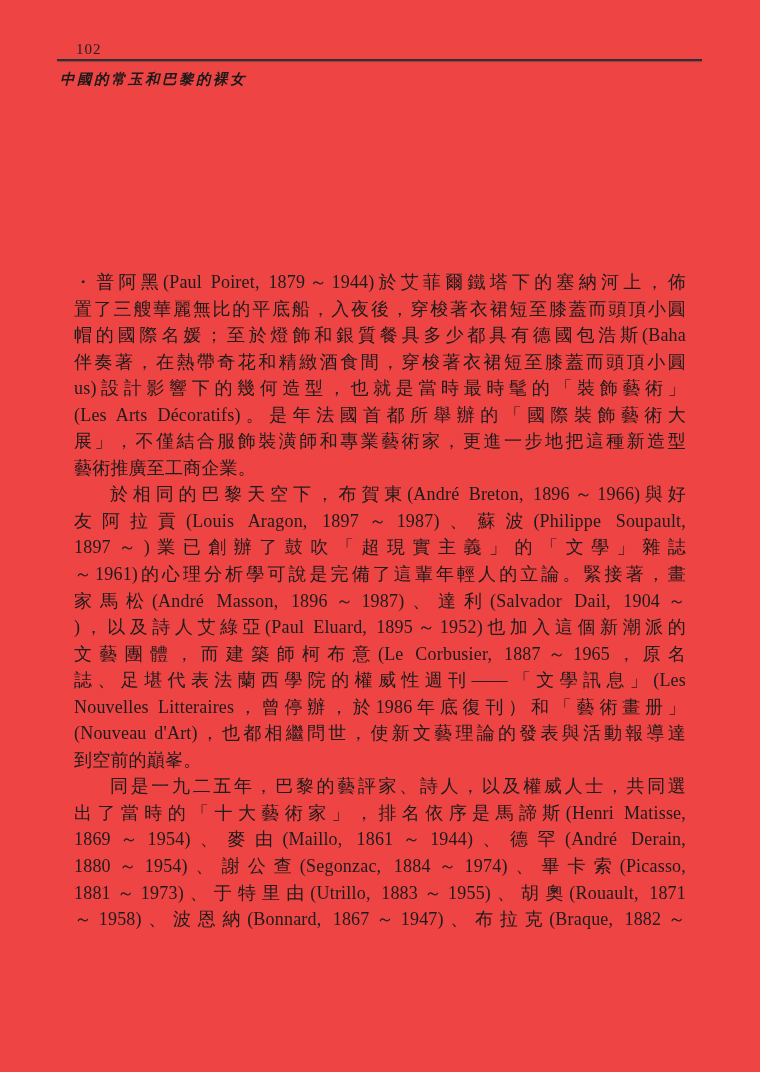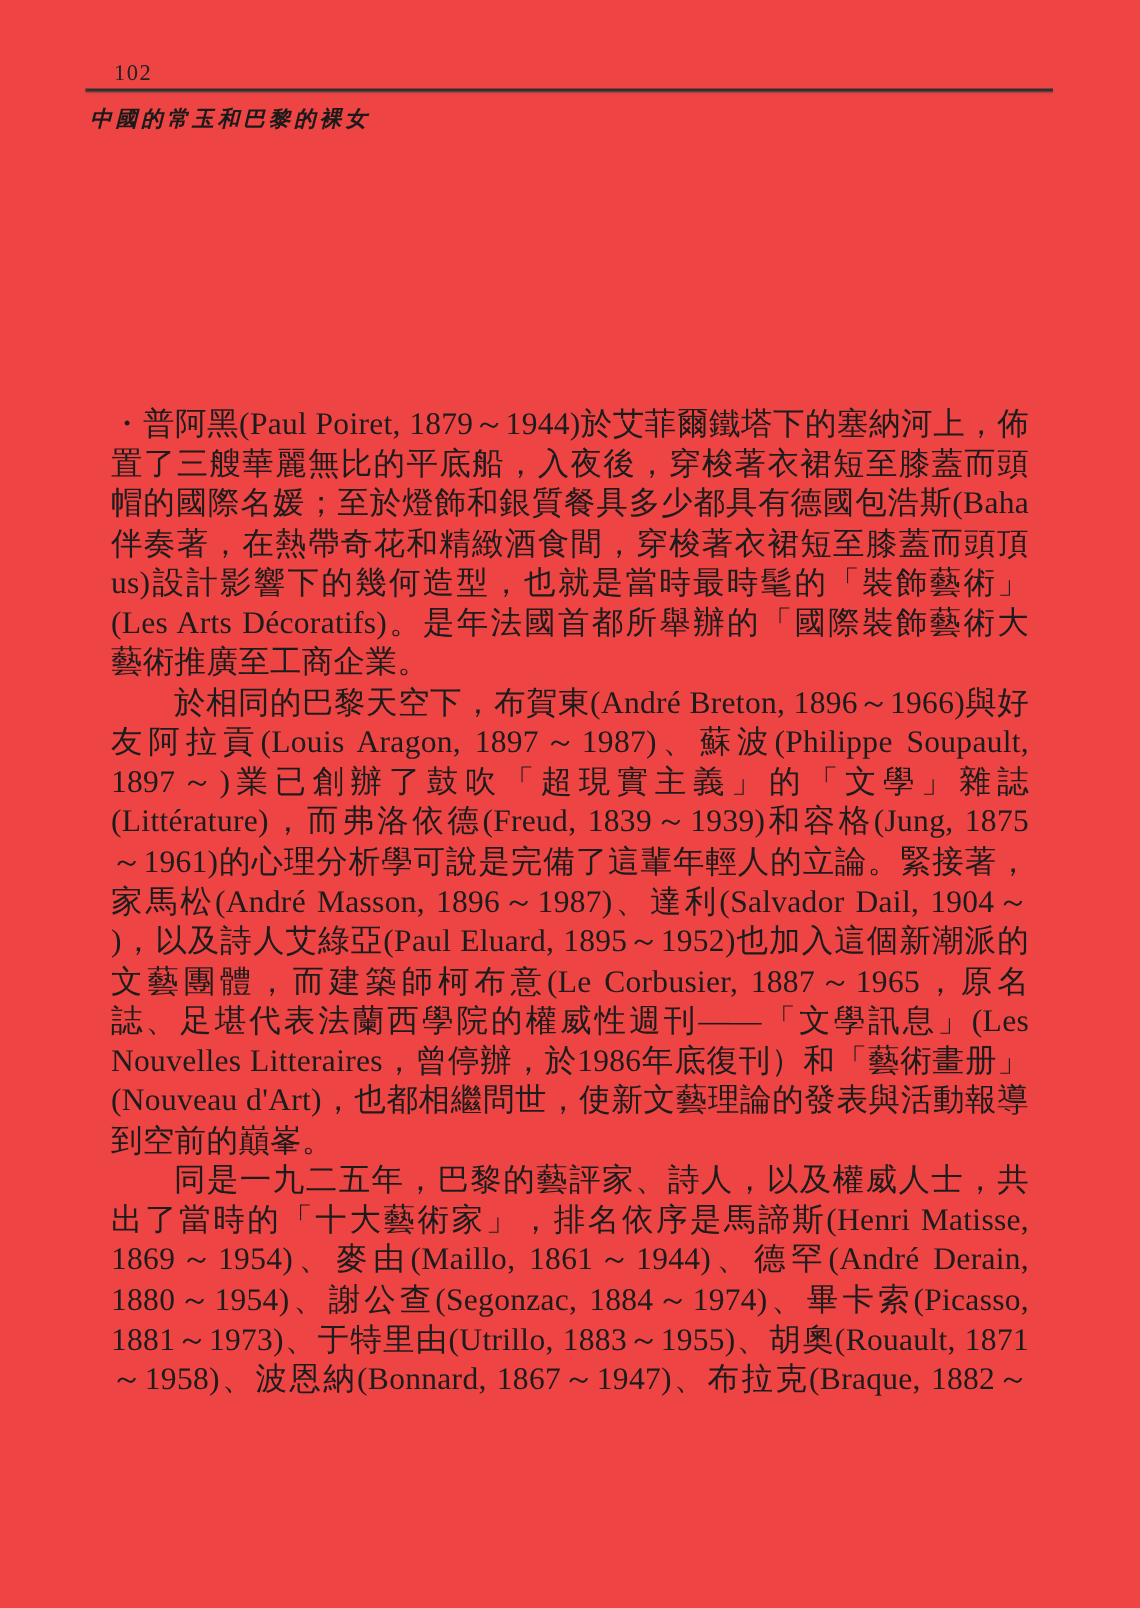--- a/index.html
+++ b/index.html
@@ -42,21 +42,21 @@
     letter-spacing: 2.5px;
     font-family: "DejaVu Sans", "Liberation Sans", sans-serif;
     color: #1a1a1a;
     font-style: italic;
   }
   .text-block {
     position: absolute;
     left: 74px;
     top: 269px;
     width: 612px;
-    font-size: 21px;
+    font-size: 18px;
     line-height: 26.55px;
     letter-spacing: 0.2px;
   }
   .para { margin: 0; padding: 0; }
   .line {
     text-align: justify;
     text-align-last: justify;
     overflow: hidden;
     height: 26.55px;
   }
@@ -71,27 +71,27 @@
   <div class="rule"></div>
   <div class="running-title">中國的常玉和巴黎的裸女</div>
   <div class="text-block" id="text-block">
       <div class="para">
         <div class="line">・普阿黑(Paul Poiret, 1879～1944)於艾菲爾鐵塔下的塞納河上，佈</div>
         <div class="line">置了三艘華麗無比的平底船，入夜後，穿梭著衣裙短至膝蓋而頭頂小圓</div>
         <div class="line">帽的國際名媛；至於燈飾和銀質餐具多少都具有德國包浩斯(Baha</div>
         <div class="line">伴奏著，在熱帶奇花和精緻酒食間，穿梭著衣裙短至膝蓋而頭頂小圓</div>
         <div class="line">us)設計影響下的幾何造型，也就是當時最時髦的「裝飾藝術」</div>
         <div class="line">(Les Arts Décoratifs)。是年法國首都所舉辦的「國際裝飾藝術大</div>
+        <div class="line">展」，不僅結合服飾裝潢師和專業藝術家，更進一步地把這種新造型</div>
         <div class="line left-last">藝術推廣至工商企業。</div>
       </div>
       <div class="para">
         <div class="line indent">於相同的巴黎天空下，布賀東(André Breton, 1896～1966)與好</div>
         <div class="line">友阿拉貢(Louis Aragon, 1897～1987)、蘇波(Philippe Soupault,</div>
         <div class="line">1897～)業已創辦了鼓吹「超現實主義」的「文學」雜誌</div>
-        <div class="line">(Littérature)，而弗洛依德(Freud, 1839～1939)和容格(Jung, 1875</div>
         <div class="line">～1961)的心理分析學可說是完備了這輩年輕人的立論。緊接著，畫</div>
         <div class="line">家馬松(André Masson, 1896～1987)、達利(Salvador Dail, 1904～</div>
         <div class="line">)，以及詩人艾綠亞(Paul Eluard, 1895～1952)也加入這個新潮派的</div>
         <div class="line">文藝團體，而建築師柯布意(Le Corbusier, 1887～1965，原名</div>
         <div class="line">誌、足堪代表法蘭西學院的權威性週刊——「文學訊息」(Les</div>
         <div class="line">Nouvelles Litteraires，曾停辦，於1986年底復刊）和「藝術畫册」</div>
         <div class="line">(Nouveau d'Art)，也都相繼問世，使新文藝理論的發表與活動報導達</div>
         <div class="line left-last">到空前的巔峯。</div>
       </div>
       <div class="para">

